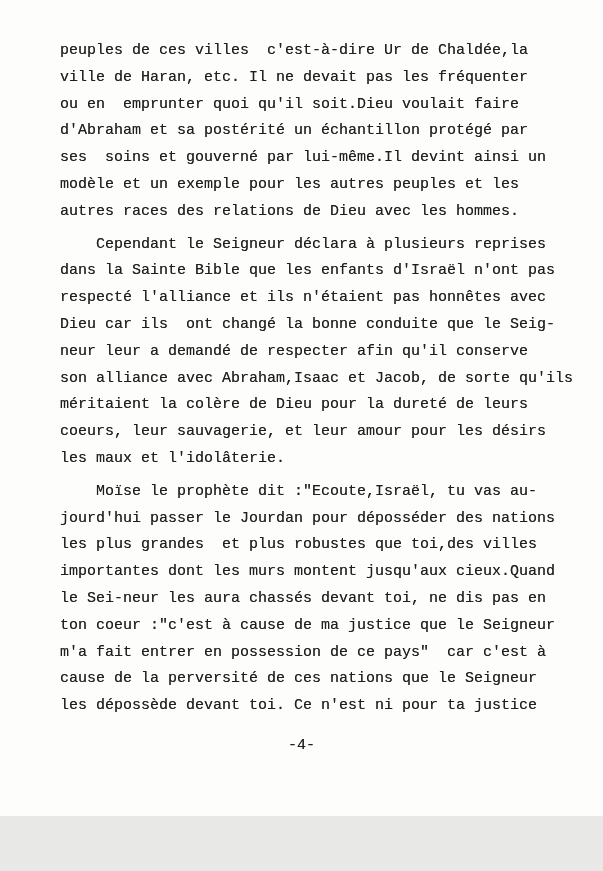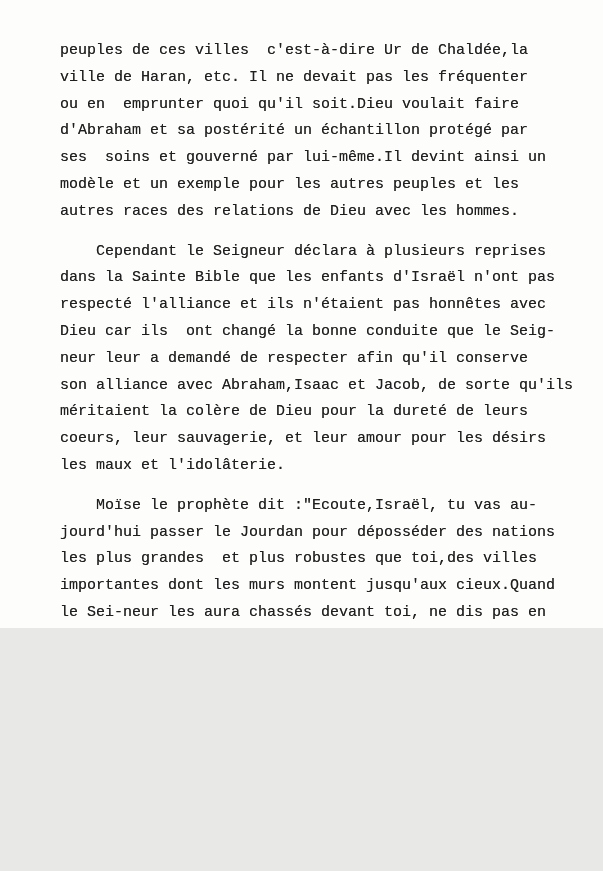--- a/index.html
+++ b/index.html
@@ -3,38 +3,38 @@
 <meta charset="utf-8">
 <style>
   html, body {
     margin: 0;
     padding: 0;
     background: #e8e8e6;
   }
   .page {
     position: relative;
     width: 603px;
-    height: 628px;
+    height: 816px;
     margin: 0 auto;
     background: #fdfdfc;
     box-sizing: border-box;
     padding: 38px 28px 0 60px;
     overflow: hidden;
     font-family: "Liberation Mono", "DejaVu Sans Mono", monospace;
     color: #1f1f1f;
   }
   .para {
     font-size: 15px;
     line-height: 26.8px;
     white-space: pre;
     letter-spacing: 0;
     text-shadow: 0 0 0.6px rgba(25, 25, 25, 0.65);
   }
   .para + .para {
-    margin-top: 13px;
+    margin-top: 6px;
   }
   .page-number {
     margin-top: 13px;
     font-size: 15px;
     line-height: 26.8px;
     text-align: center;
     
     margin-left: -32px;
     text-shadow: 0 0 0.6px rgba(25, 25, 25, 0.65);
   }

